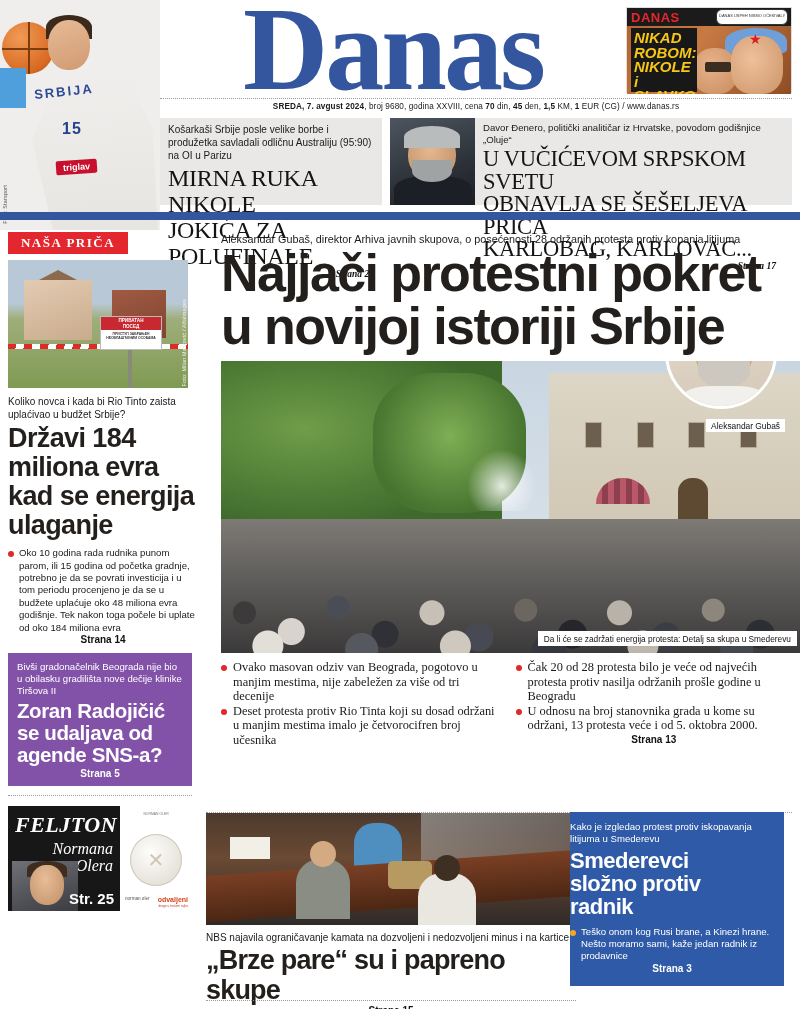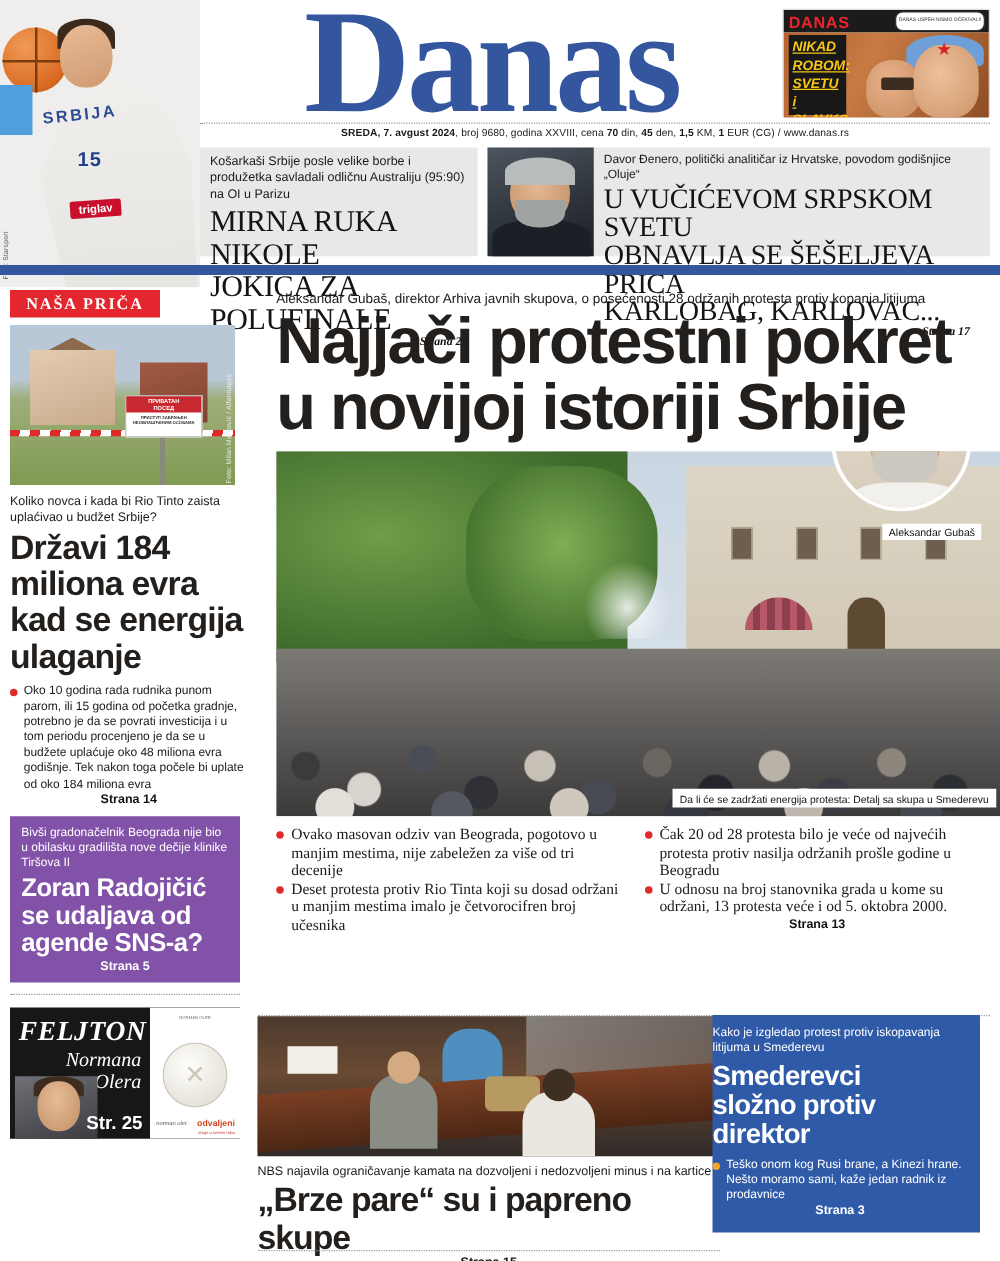--- a/index.html
+++ b/index.html
@@ -100,26 +100,25 @@
     background:#fff; border:1px solid #333; border-radius:6px;
     font-size:4px; color:#333; text-align:center; line-height:7px;
     padding-top:2px;
   }
   .comic-art {
     position:absolute; left:0; top:18px; width:100%; height:68px;
     background: linear-gradient(120deg,#b5642f 0%, #c87a43 40%, #8e4d24 100%);
     overflow:hidden;
   }
   .comic-left-text {
-    position:absolute; left:4px; top:2px; width:46px;
+    position:absolute; left:4px; top:2px; width:66px;
     background:#181818; height:64px;
     color:#f5c518; font-weight:bold; font-style:italic;
-    font-size:11px; line-height:14.5px; padding:3px 3px;
-    font-family:"Liberation Sans", sans-serif;
-    text-decoration:underline;
+    font-size:15px; line-height:14.5px; padding:3px 3px;
+    font-family:"Liberation Sans", sans-serif;
   }
   .comic-face-a {
     position:absolute; left:66px; top:22px; width:44px; height:46px;
     background: radial-gradient(ellipse at 40% 35%, #e7b28a, #c88b5f);
     border-radius: 45% 45% 40% 40%;
   }
   .comic-face-b {
     position:absolute; left:104px; top:10px; width:52px; height:58px;
     background: radial-gradient(ellipse at 40% 40%, #eec09b, #cc9468);
     border-radius: 42% 42% 38% 38%;
@@ -555,21 +554,21 @@
       </div>
       <div class="comic-art">
         <div class="comic-cap"></div>
         <div class="comic-face-a"></div>
         <div class="comic-face-b"></div>
         <div class="comic-star">★</div>
         <div class="comic-binocs"></div>
         <div class="comic-left-text">
           <div>NIKAD</div>
           <div>ROBOM:</div>
-          <div>SVETU i</div>
+          <div>NIKOLE i</div>
           <div>SLAVKO</div>
         </div>
       </div>
     </div>
 
     <hr class="dotline" style="position:absolute; left:160px; top:98px; width:632px;">
     <div class="dateline">
       <b>SREDA,</b><b> 7. avgust 2024</b><span>, broj 9680, godina XXVIII, cena </span><b>70</b><span> din, </span><b>45</b><span> den, </span><b>1,5</b><span> KM, </span><b>1</b><span> EUR (CG)  /  www.danas.rs</span>
     </div>
   </div>
@@ -738,21 +737,21 @@
       <div class="nbs-kick">NBS najavila ograničavanje kamata na dozvoljeni i nedozvoljeni minus i na kartice</div>
       <div class="nbs-head">„Brze pare“ su i papreno skupe</div>
       <div class="strana-b" style="width:370px;">Strana 15</div>
     </div>
 
     <div class="blue-box">
       <div class="kick">Kako je izgledao protest protiv iskopavanja litijuma u Smederevu</div>
       <div class="head">
         <div>Smederevci</div>
         <div>složno protiv</div>
-        <div>direktor</div>
+        <div>radnik</div>
       </div>
       <div class="bullet-item">Teško onom kog Rusi brane, a Kinezi hrane. Nešto moramo sami, kaže jedan radnik iz prodavnice</div>
       <div class="strana-b">Strana 3</div>
     </div>
   </div>
 
   <hr class="dotline" style="position:absolute; left:206px; top:1000px; width:370px;">
 
 </div>
 

